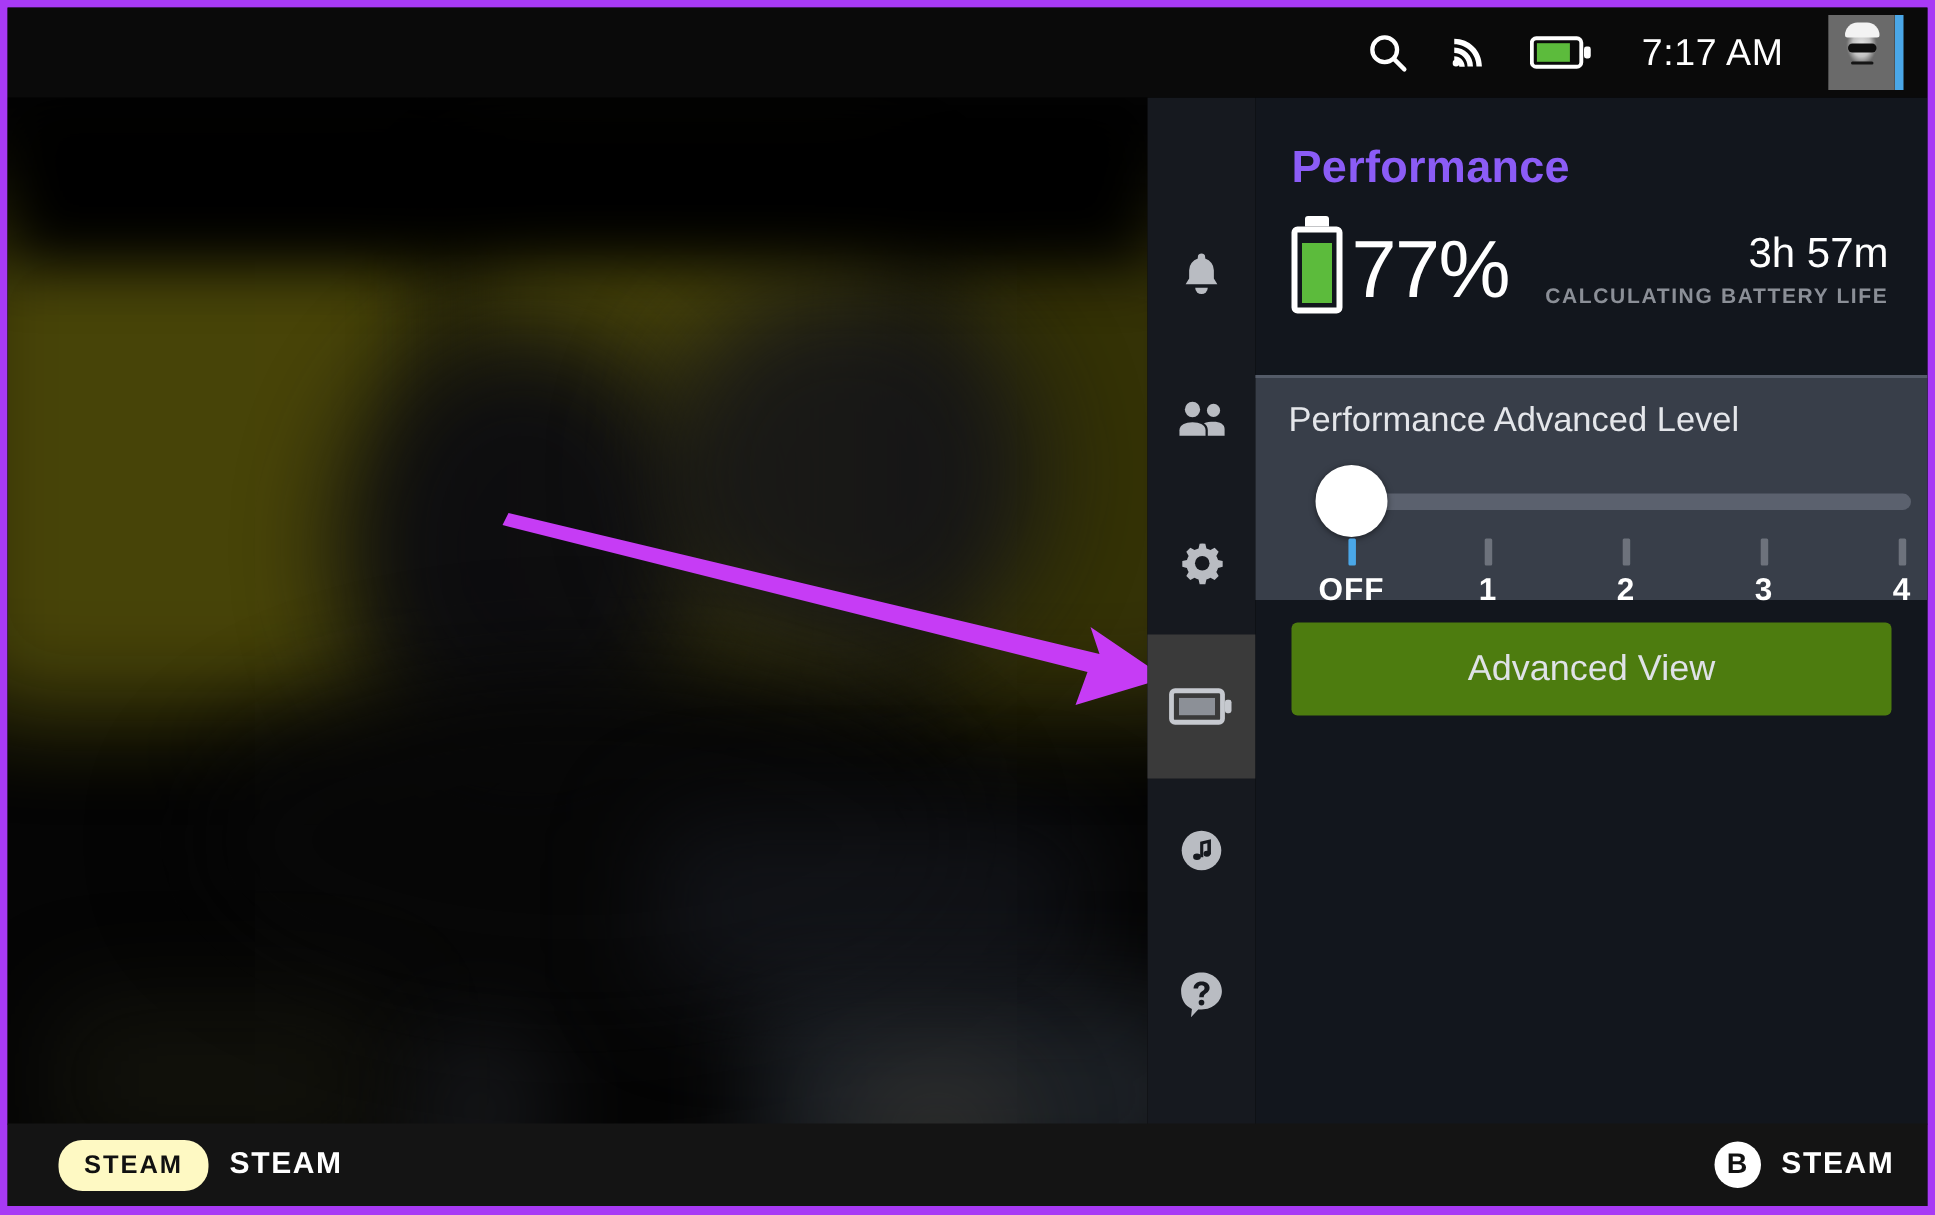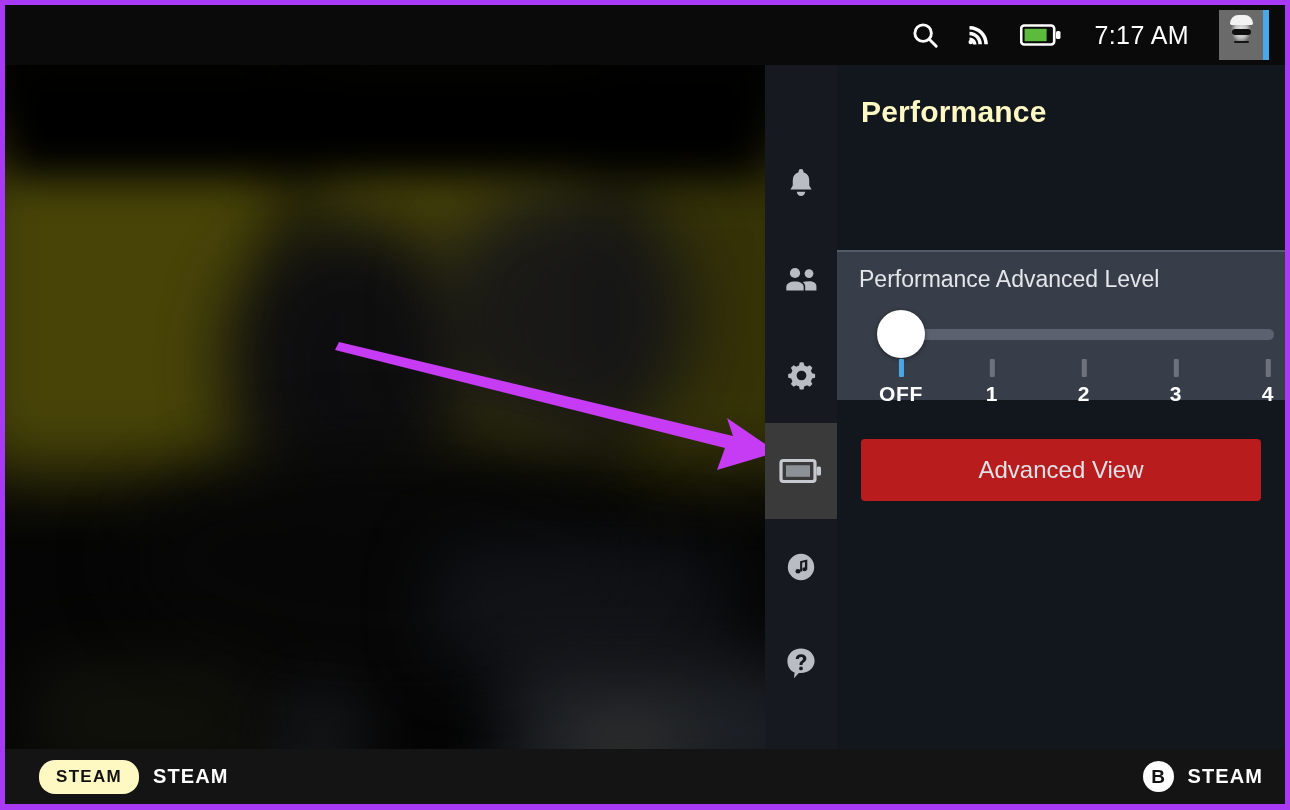--- a/index.html
+++ b/index.html
@@ -107,21 +107,21 @@
   .rail-item svg { display: block; }
 
   
   .panel {
     position: absolute; left: 832px; top: 60px;
     width: 448px; height: 685px;
     background: #12161d;
     z-index: 18;
   }
   .panel-title {
-    color: #fef9c3; font-size: 30px; font-weight: bold;
+    color: #8b5cf6; font-size: 30px; font-weight: bold;
     padding: 30px 0 0 24px; letter-spacing: .2px;
   }
   .battery-row {
     display: flex; align-items: flex-end; justify-content: space-between;
     padding: 22px 26px 0 24px;
   }
   .battery-left { display: flex; align-items: center; }
   .batt-icon {
     position: relative; width: 34px; height: 58px;
     border: 4px solid #ffffff; border-radius: 4px;
@@ -175,23 +175,23 @@
   }
   .tick-mark.on { background: #4aa7e8; }
   .tick-label {
     color: #ffffff; font-size: 21px; font-weight: bold;
     letter-spacing: .7px;
   }
 
   .adv-btn {
     position: absolute; left: 24px; top: 350px;
     width: 400px; height: 62px;
-    background: #b91c1c; border-radius: 4px;
+    background: #4d7c0f; border-radius: 4px;
     display: flex; align-items: center; justify-content: center;
-    color: #dfe2e7; font-size: 24px; margin-top: 24px;
+    color: #dfe2e7; font-size: 24px;
   }
 
   
   .bottombar {
     position: absolute; left: 0; bottom: 0;
     width: 1280px; height: 55px;
     background: #141414;
     display: flex; align-items: center; justify-content: space-between;
     padding: 0 22px 0 34px;
     z-index: 20;
@@ -318,20 +318,32 @@
           <path d="M16 2.4c7.6 0 13.6 5.4 13.6 12.3 0 6.9-6 12.3-13.6 12.3h-2.2L9 32.2l.6-5.6C5 24.6 2.4 20.4 2.4 14.7 2.4 7.8 8.4 2.4 16 2.4z" fill="#b9bcc2"></path>
           <path d="M14.5 18.9c0-2.2.5-3 1.9-4 1.2-.9 1.6-1.4 1.6-2.3 0-1-.8-1.7-2-1.7-1.3 0-2.2.8-2.3 2.1h-3c.1-2.9 2.2-4.7 5.4-4.7 3.2 0 5.3 1.7 5.3 4.2 0 1.6-.8 2.7-2.3 3.7-1.2.9-1.6 1.4-1.6 2.7h-3zm1.5 5.4a1.9 1.9 0 1 1 0-3.8 1.9 1.9 0 0 1 0 3.8z" fill="#16191f"></path>
         </svg>
       </span>
     </div>
   </div>
 
   <div class="panel">
     <div class="panel-title">Performance</div>
 
+    <div class="battery-row">
+      <div class="battery-left">
+        <span class="batt-icon">
+          <span class="batt-fill"></span>
+        </span>
+        <span class="batt-pct">77%</span>
+      </div>
+      <div class="battery-right">
+        <div class="batt-time">3h 57m</div>
+        <div class="batt-sub">CALCULATING BATTERY LIFE</div>
+      </div>
+    </div>
 
     <div class="overlay-section">
       <div class="overlay-label">Performance Advanced Level</div>
       <div class="slider-wrap">
         <div class="slider-track"></div>
         <div class="slider-thumb"></div>
         <div class="ticks">
           <div class="tick" style="left:42px">
             <div class="tick-mark on"></div>
             <div class="tick-label">OFF</div>

